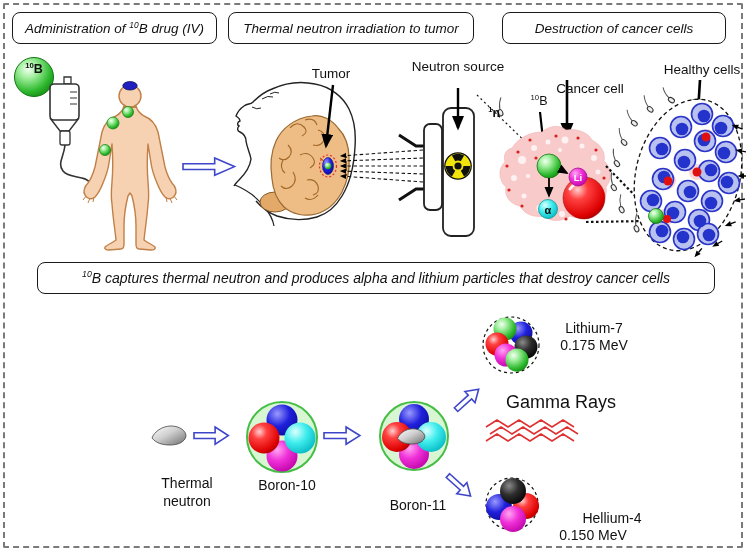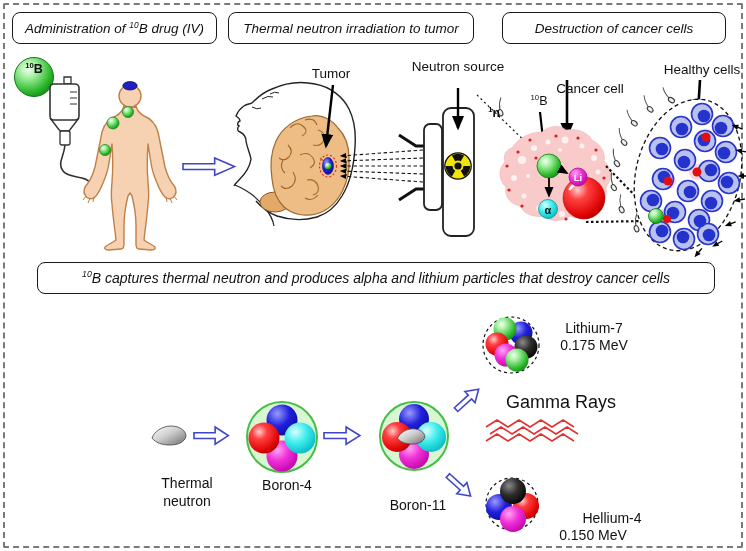--- a/index.html
+++ b/index.html
@@ -351,21 +351,21 @@
 <div class="lbl b" style="left:482px;top:106px;width:24px;font-size:12px;">
   <sup>1</sup><span>n</span>
 </div>
 
 <div class="box" style="left:37px;top:262px;width:676px;height:30px;font-size:14px;">
   <span><sup>10</sup><span>B captures thermal neutron and produces alpha and lithium particles that destroy cancer cells</span></span>
 </div>
 
 <div class="lbl left pre" style="left:147px;top:475px;width:80px;">Thermal
 neutron</div>
-<div class="lbl" style="left:247px;top:477px;width:80px;font-size:14px;">Boron-4</div>
+<div class="lbl" style="left:247px;top:477px;width:80px;font-size:14px;">Boron-10</div>
 <div class="lbl" style="left:378px;top:477px;width:80px;font-size:14px;margin-top:20px;">Boron-11</div>
 <div class="lbl left" style="left:544px;top:320px;width:100px;font-size:14px;">Lithium-7</div>
 <div class="lbl left" style="left:544px;top:337px;width:100px;font-size:14px;">0.175 MeV</div>
 <div class="lbl left" style="left:506px;top:392px;width:110px;font-size:18px;">Gamma Rays</div>
 <div class="lbl left" style="left:562px;top:510px;width:100px;font-size:14px;">Hellium-4</div>
 <div class="lbl left" style="left:543px;top:527px;width:100px;font-size:14px;">0.150 MeV</div>
 
 </div>
 
 </body></html>

